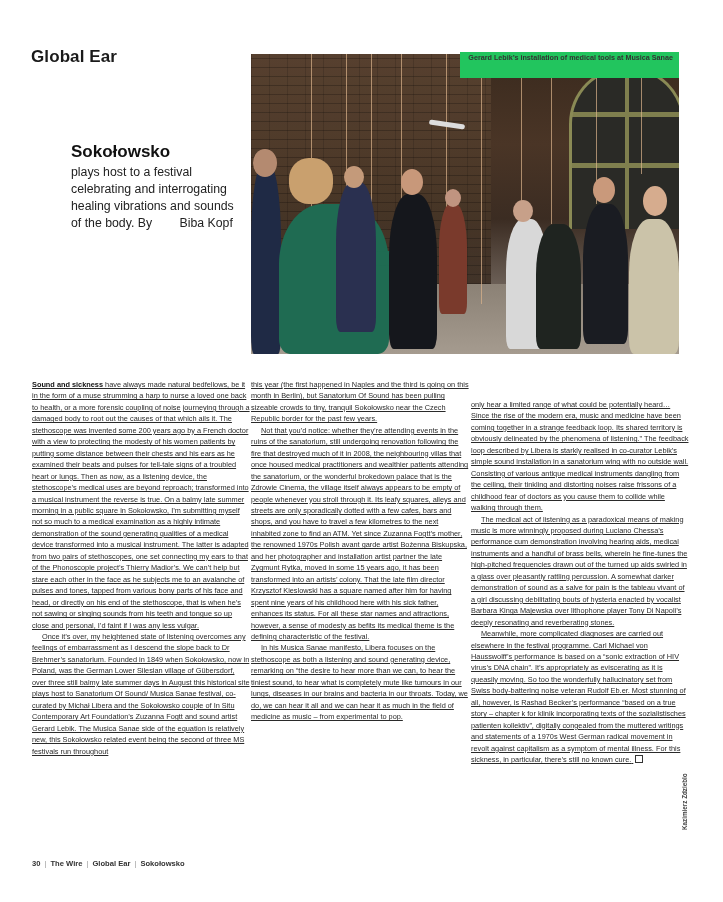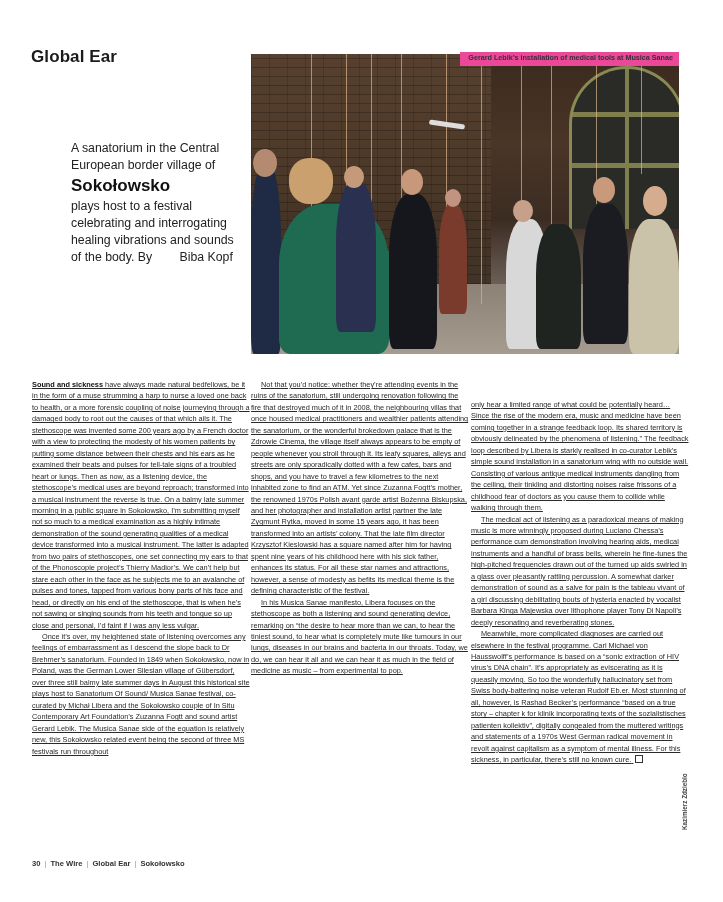--- a/index.html
+++ b/index.html
@@ -18,21 +18,21 @@
     border:3px solid #8a8a55; border-bottom:none; border-radius: 60px 60px 0 0;
     background:
       linear-gradient(90deg, transparent 0 48%, #7f7f4e 48% 52%, transparent 52%),
       linear-gradient(0deg, transparent 0 38%, #7f7f4e 38% 41%, transparent 41% 70%, #7f7f4e 70% 73%, transparent 73%),
       #2a2a26; }
   .photo .floor { position:absolute; left:0; bottom:0; width:100%; height:70px; background: linear-gradient(180deg, #8b8175, #a59b8f); }
   .photo .string { position:absolute; top:0; width:1px; background: rgba(220,180,140,0.7); }
   .photo .person { position:absolute; border-radius: 40% 40% 10% 10%; }
   .photo .head { position:absolute; border-radius: 50%; background: #c9a083; }
 
-  .caption { position: absolute; right: 44px; top: 52px; background: #ec4899; padding: 1px 6px 4px 8px; font-size: 7.2px; font-weight: bold; color: #333; white-space: nowrap; }
+  .caption { position: absolute; right: 44px; top: 52px; background: #22c55e; padding: 1px 6px 16px 8px; font-size: 7.2px; font-weight: bold; color: #333; white-space: nowrap; }
 
   .standfirst { position: absolute; left: 71px; top: 140px; width: 175px; font-size: 12.3px; line-height: 17px; color: #222; }
   .standfirst .place { display: block; font-size: 17px; font-weight: bold; line-height: 22px; margin: 1px 0 1px; color: #111; }
   .standfirst .author { font-weight: normal; margin-left: 24px; }
 
   .col { position: absolute; top: 379px; width: 218px; font-size: 7.35px; line-height: 11.45px; color: #2a2a2a; text-align: left; }
   .col p { margin: 0; text-indent: 10px; text-decoration: underline; }
   .col p.first { text-indent: 0; }
   .col .lead { font-weight: bold; color: #111; }
   .c1 { left: 32px; }
@@ -87,31 +87,31 @@
   <div class="head" style="left:262px;top:146px;width:20px;height:22px;background:#c7a089"></div>
   <div class="person" style="left:285px;top:170px;width:45px;height:125px;background:#1f2420"></div>
   <div class="person" style="left:332px;top:150px;width:45px;height:140px;background:#1a1c22"></div>
   <div class="head" style="left:342px;top:123px;width:22px;height:26px;background:#c9997b"></div>
   <div class="person" style="left:378px;top:165px;width:50px;height:135px;background:#cbc3a9"></div>
   <div class="head" style="left:392px;top:132px;width:24px;height:30px;background:#d6ac8e"></div>
 </div>
 <div class="caption">Gerard Lebik’s installation of medical tools at Musica Sanae</div>
 
 <div class="standfirst">
-  <span>A sanatorium in the Central European border village of</span>
   <span class="place">Sokołowsko</span>
   <span>plays host to a festival celebrating and interrogating healing vibrations and sounds of the body. By </span><span class="author">Biba Kopf</span>
 </div>
 
 <div class="col c1">
   <p class="first"><span class="lead">Sound and sickness</span><span> have always made natural bedfellows, be it in the form of a muse strumming a harp to nurse a loved one back to health, or a more forensic coupling of noise journeying through a damaged body to root out the causes of that which ails it. The stethoscope was invented some 200 years ago by a French doctor with a view to protecting the modesty of his women patients by putting some distance between their chests and his ears as he examined their beats and pulses for tell-tale signs of a troubled heart or lungs. Then as now, as a listening device, the stethoscope’s medical uses are beyond reproach; transformed into a musical instrument the reverse is true. On a balmy late summer morning in a public square in Sokołowsko, I’m submitting myself not so much to a medical examination as a highly intimate demonstration of the sound generating qualities of a medical device transformed into a musical instrument. The latter is adapted from two pairs of stethoscopes, one set connecting my ears to that of the Phonoscopie project’s Thierry Madior’s. We can’t help but stare each other in the face as he subjects me to an avalanche of pulses and tones, tapped from various bony parts of his face and head, or directly on his end of the stethoscope, that is when he’s not sawing or singing sounds from his teeth and tongue so up close and personal, I’d faint if I was any less vulgar.</span></p>
   <p>Once it’s over, my heightened state of listening overcomes any feelings of embarrassment as I descend the slope back to Dr Brehmer’s sanatorium. Founded in 1849 when Sokołowsko, now in Poland, was the German Lower Silesian village of Gübersdorf, over three still balmy late summer days in August this historical site plays host to Sanatorium Of Sound/ Musica Sanae festival, co-curated by Michał Libera and the Sokołowsko couple of In Situ Contemporary Art Foundation’s Zuzanna Fogtt and sound artist Gerard Lebik. The Musica Sanae side of the equation is relatively new, this Sokołowsko related event being the second of three MS festivals run throughout</p>
 </div>
 
 <div class="col c2">
+  <p class="first">this year (the first happened in Naples and the third is going on this month in Berlin), but Sanatorium Of Sound has been pulling sizeable crowds to tiny, tranquil Sokołowsko near the Czech Republic border for the past few years.</p>
   <p>Not that you’d notice: whether they’re attending events in the ruins of the sanatorium, still undergoing renovation following the fire that destroyed much of it in 2008, the neighbouring villas that once housed medical practitioners and wealthier patients attending the sanatorium, or the wonderful brokedown palace that is the Zdrowie Cinema, the village itself always appears to be empty of people whenever you stroll through it. Its leafy squares, alleys and streets are only sporadically dotted with a few cafes, bars and shops, and you have to travel a few kilometres to the next inhabited zone to find an ATM. Yet since Zuzanna Fogtt’s mother, the renowned 1970s Polish avant garde artist Bożenna Biskupska, and her photographer and installation artist partner the late Zygmunt Rytka, moved in some 15 years ago, it has been transformed into an artists’ colony. That the late film director Krzysztof Kieslowski has a square named after him for having spent nine years of his childhood here with his sick father, enhances its status. For all these star names and attractions, however, a sense of modesty as befits its medical theme is the defining characteristic of the festival.</p>
   <p>In his Musica Sanae manifesto, Libera focuses on the stethoscope as both a listening and sound generating device, remarking on “the desire to hear more than we can, to hear the tiniest sound, to hear what is completely mute like tumours in our lungs, diseases in our brains and bacteria in our throats. Today, we do, we can hear it all and we can hear it as much in the field of medicine as music – from experimental to pop.</p>
 </div>
 
 <div class="col c3">
   <p class="first">only hear a limited range of what could be potentially heard… Since the rise of the modern era, music and medicine have been coming together in a strange feedback loop. Its shared territory is obviously delineated by the phenomena of listening.” The feedback loop described by Libera is starkly realised in co-curator Lebik’s simple sound installation in a sanatorium wing with no outside wall. Consisting of various antique medical instruments dangling from the ceiling, their tinkling and distorting noises raise frissons of a childhood fear of doctors as you cause them to collide while walking through them.</p>
   <p>The medical act of listening as a paradoxical means of making music is more winningly proposed during Luciano Chessa’s performance cum demonstration involving hearing aids, medical instruments and a handful of brass bells, wherein he fine-tunes the high-pitched frequencies drawn out of the turned up aids swirled in a glass over pleasantly rattling percussion. A somewhat darker demonstration of sound as a salve for pain is the tableau vivant of a girl discussing debilitating bouts of hysteria enacted by vocalist Barbara Kinga Majewska over lithophone player Tony Di Napoli’s deeply resonating and reverberating stones.</p>
   <p><span>Meanwhile, more complicated diagnoses are carried out elsewhere in the festival programme. Carl Michael von Hausswolff’s performance is based on a “sonic extraction of HIV virus’s DNA chain”. It’s appropriately as eviscerating as it is queasily moving. So too the wonderfully hallucinatory set from Swiss body-battering noise veteran Rudolf Eb.er. Most stunning of all, however, is Rashad Becker’s performance “based on a true story – chapter k for klinik incorporating texts of the sozialistisches patienten kollektiv”, digitally congealed from the muttered writings and statements of a 1970s West German radical movement in revolt against capitalism as a symptom of mental illness. For this sickness, in particular, there’s still no known cure.</span> <span class="endmark"></span></p>
 </div>
 

